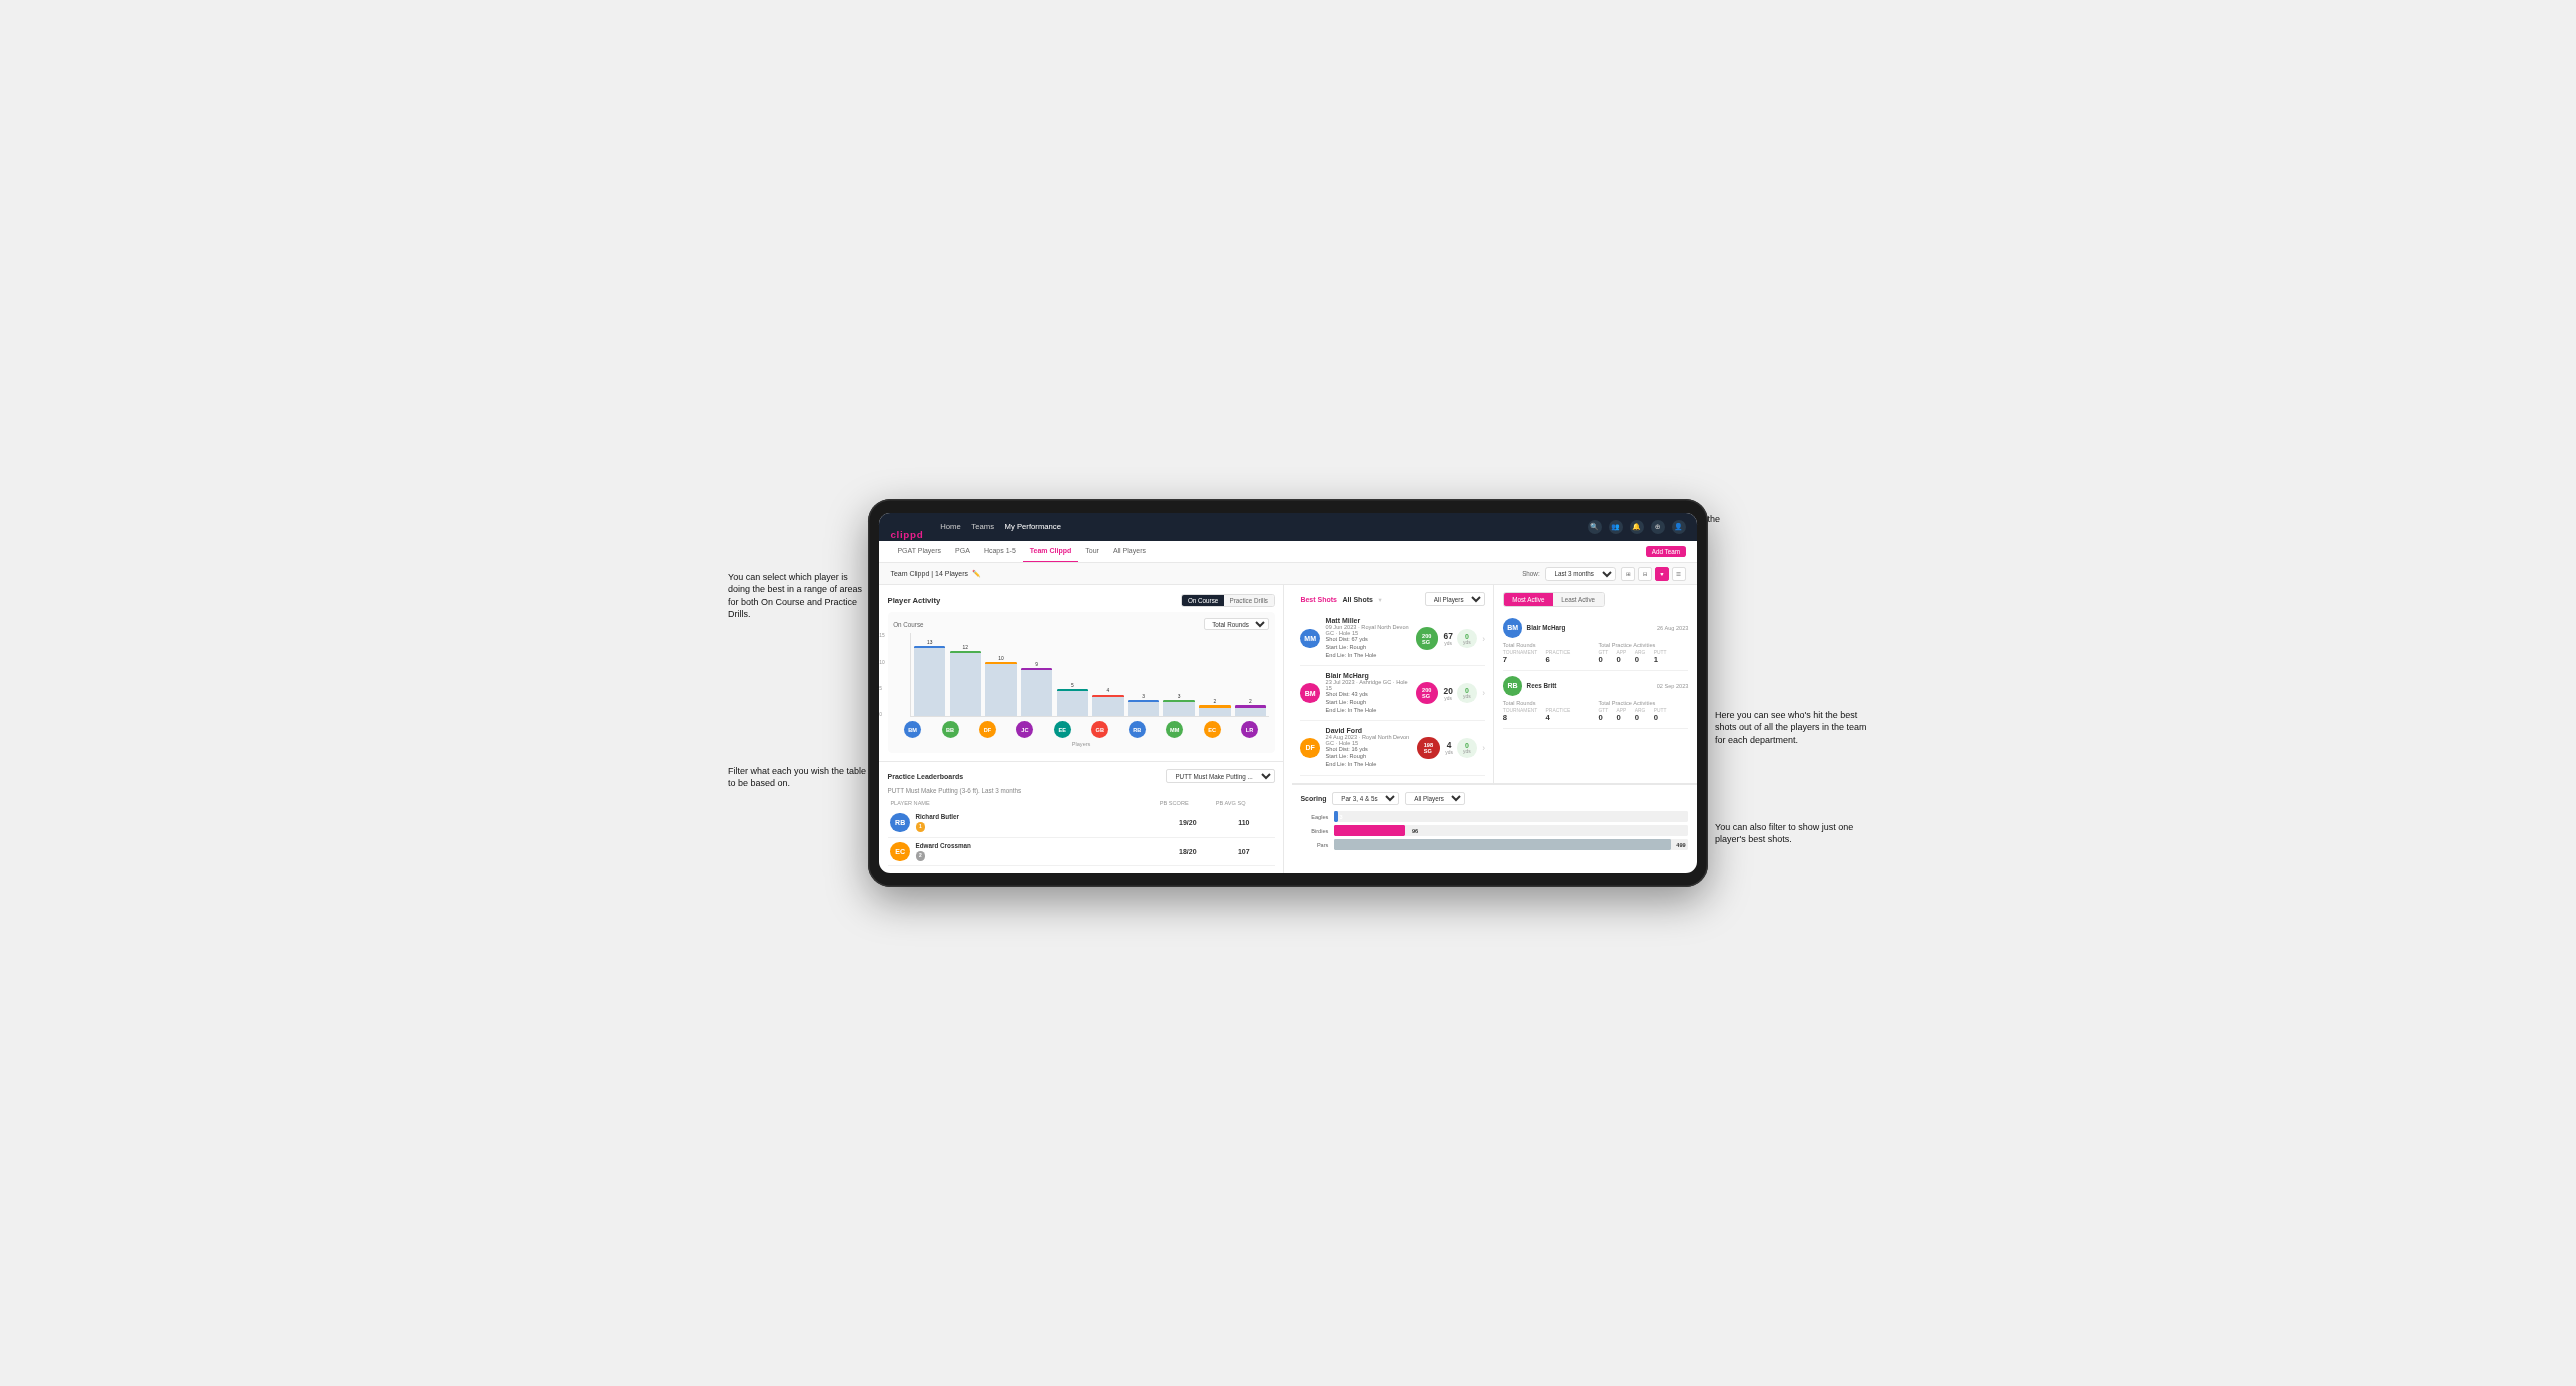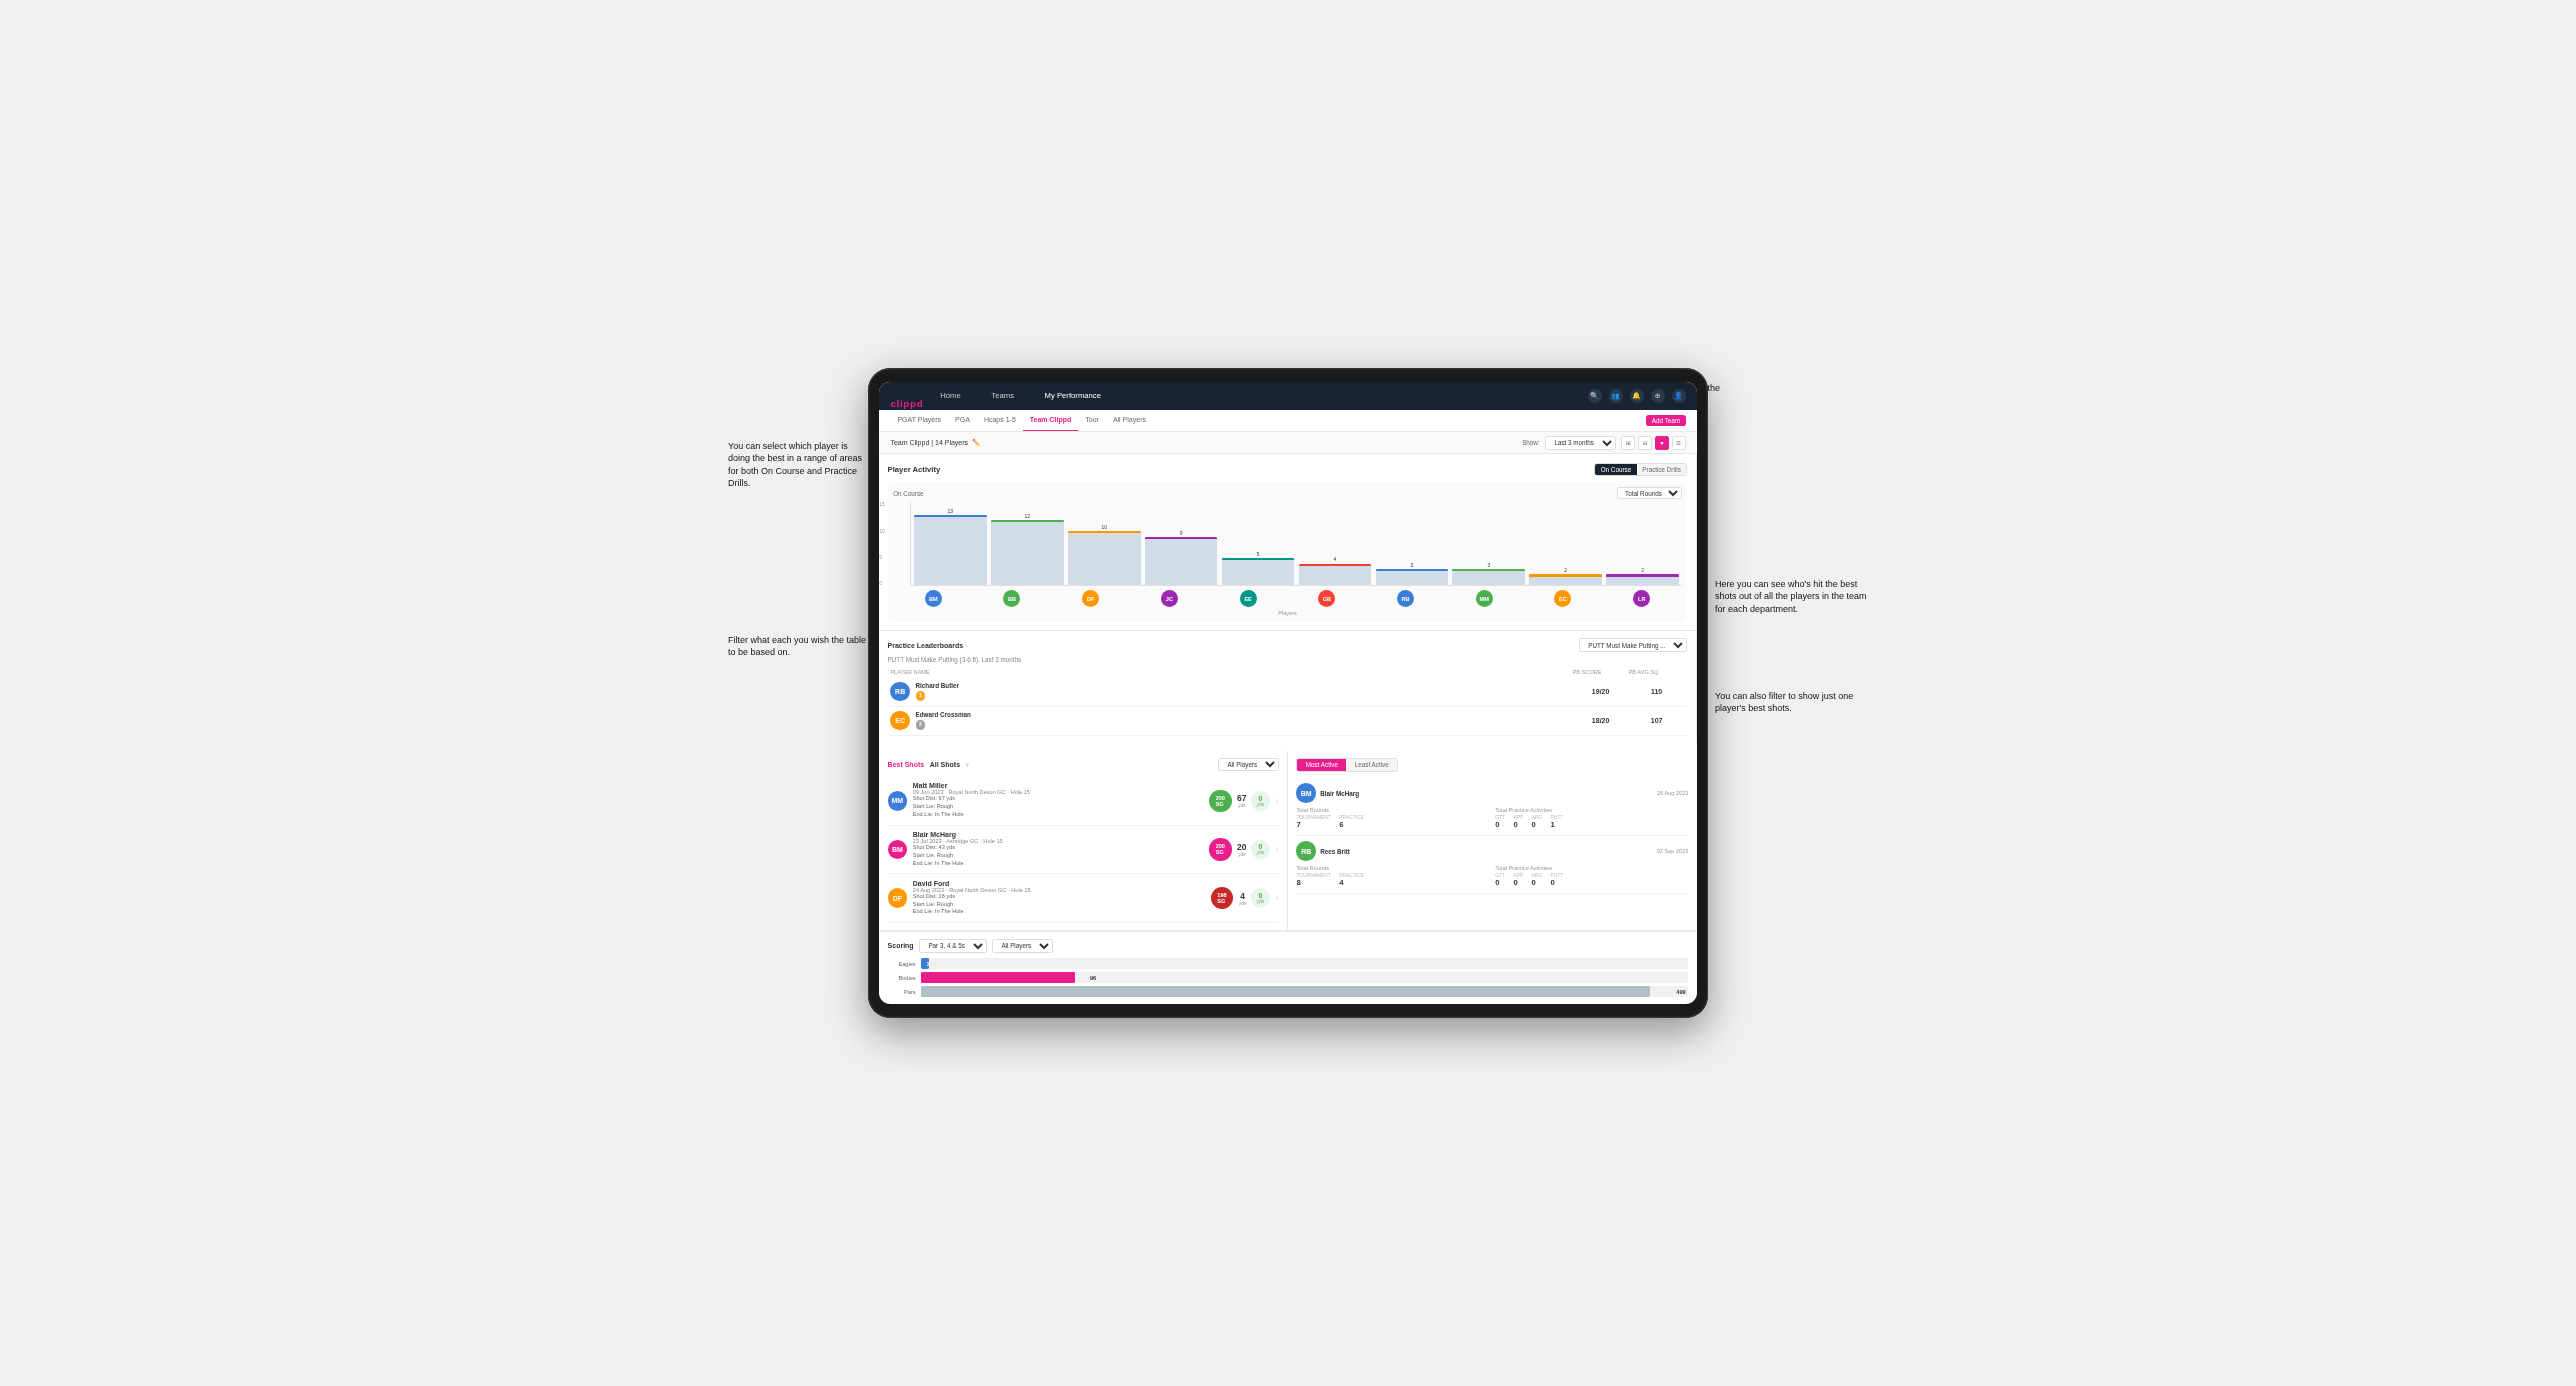--- a/index.html
+++ b/index.html
@@ -59,21 +59,21 @@
     }
     .nav-logo {
       color: #e91e8c;
       font-weight: 700;
       font-size: 9.8px;
       letter-spacing: 0.7px;
       margin-top: 16px;
     }
     .nav-links {
       display: flex;
-      gap: 25px;
+      gap: 5px;
       flex: 1;
     }
     .nav-link {
       color: #ccc;
       font-size: 7.7px;
       cursor: pointer;
       padding: 1.4px 2.8px;
     }
     .nav-link.active { color: #fff; }
     .nav-icons {
@@ -185,21 +185,21 @@
     }
     .view-icon-btn.active {
       background: #e91e8c;
       color: #fff;
       border-color: #e91e8c;
     }
 
     
     .main-content {
       display: grid;
-      grid-template-columns: 1fr;
+      grid-template-columns: 1fr 1fr;
       gap: 8px;
     }
 
     
     .left-panel {
       border-right: 0.7px solid #e8e8e8;
     }
 
     
     .player-activity {

